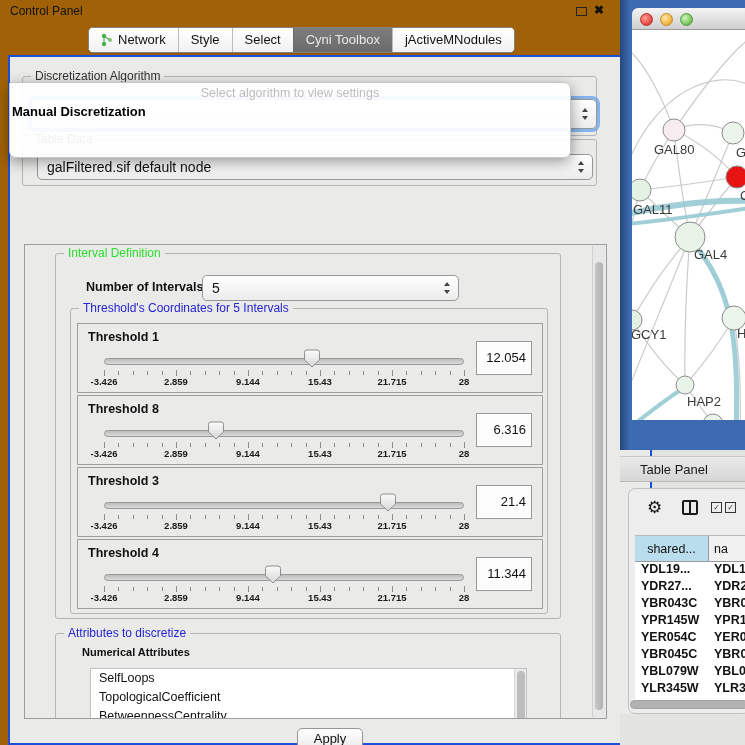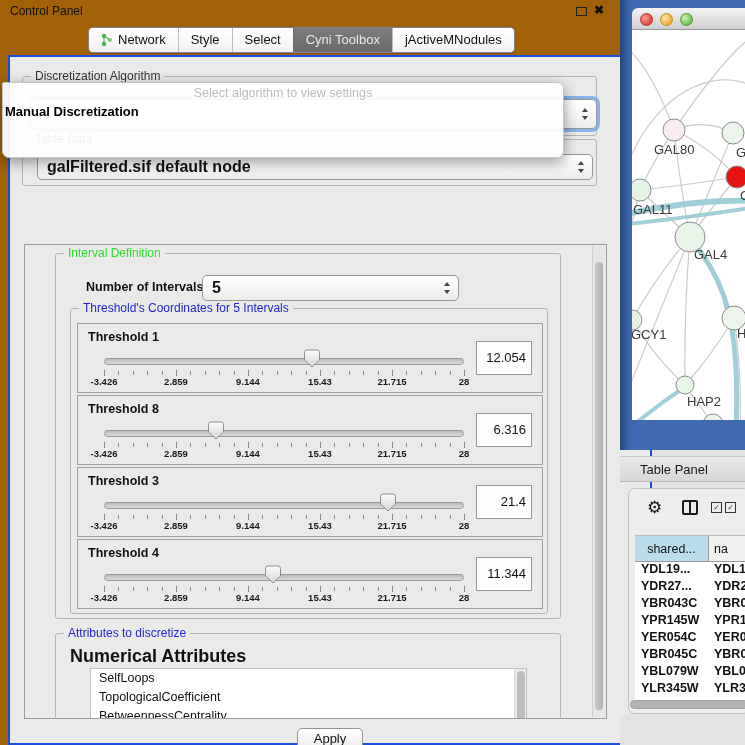--- a/index.html
+++ b/index.html
@@ -24,31 +24,31 @@
   #top-tabs { left:88px; top:27px; }
 
   #cp-outer { left:8px; top:55px; width:644px; height:690px; border:2px solid #1d4ed8; background:#eaeae8; }
 
   .group-box { position:absolute; border:1px solid #b5b5b5; border-radius:3px; }
   .group-title { position:absolute; top:-8px; left:8px; background:#eaeae8; padding:0 4px; font-size:12px; color:#333; }
   .t-green { color:#2cdd2c; }
   .t-blue { color:#2424d4; }
 
   .combo { position:absolute; border:1px solid #979797; border-radius:5px;
-           background:linear-gradient(#ffffff,#ececec); font-size:16px; color:#111;
-           display:flex; align-items:center; padding-left:9px;font-weight:bold; }
+           background:linear-gradient(#ffffff,#ececec); font-size:14px; color:#111;
+           display:flex; align-items:center; padding-left:9px; }
   .spinner { position:absolute; right:7px; top:50%; transform:translateY(-50%); width:8px; height:12px; }
   .spinner:before, .spinner:after { content:""; position:absolute; left:1px; border-left:3.5px solid transparent;
            border-right:3.5px solid transparent; }
   .spinner:before { top:0; border-bottom:4.5px solid #444; }
   .spinner:after { bottom:0; border-top:4.5px solid #444; }
   #algo-combo { box-shadow:0 0 0 3px rgba(106,166,232,.8); }
 
   
-  #algo-popup { left:2px; top:82px; width:562px; height:76px; background:rgba(255,255,255,.93);
+  #algo-popup { left:9px; top:82px; width:562px; height:76px; background:rgba(255,255,255,.93);
                 border:1px solid #c6c6c6; border-radius:7px; box-shadow:0 4px 14px rgba(0,0,0,.40);
                 z-index:30; border-top-left-radius:2px; }
   #popup-hint { text-align:center; font-size:12.5px; color:#bcbcbc; padding-top:3px; height:20px; }
   .popup-opt { font-size:13px; color:#000; padding:0 2px; height:18px; line-height:18px; white-space:nowrap; }
   .popup-opt.bold { font-weight:bold; }
 
   
   #scroll-panel { left:14px; top:187px; width:583px; height:475px; border:1px solid #9d9d9d;
                   background:#eaeae8; overflow:hidden; }
   .vscroll { position:absolute; top:1px; right:1px; bottom:1px; width:13px; background:#e7e7e7;
@@ -67,21 +67,21 @@
            border-radius:4px; background:linear-gradient(#bdbdbd,#d9d9d9); }
   .thumb { position:absolute; top:24px; width:20px; height:20px; }
   .ticks { position:absolute; left:26px; top:46px; width:360px; height:6px; }
   .tick { position:absolute; top:0; width:1px; background:#8c8c8c; }
   .tick.major { height:6px; } .tick.minor { height:4px; top:1px; }
   .tick-label { position:absolute; top:52px; transform:translateX(-50%); font-size:9.5px; font-weight:bold; color:#1a1a1a; white-space:nowrap; }
   .val-box { position:absolute; left:398px; top:17px; width:56px; height:34px; border:1px solid #979797;
              background:#fdfdfd; font-size:13px; color:#111; text-align:right; padding:8px 5px 0 0; }
 
   #attr-group { left:30px; top:388px; width:506px; height:120px; }
-  #lbl-num-attrs { position:absolute; left:14px; top:12px; font-size:18px; font-weight:bold; color:#111; }
+  #lbl-num-attrs { position:absolute; left:26px; top:12px; font-size:11px; font-weight:bold; color:#111; }
   #attr-list { position:absolute; left:34px; top:34px; width:437px; height:84px; background:#ffffff;
                border:1px solid #c2c2c2; overflow:hidden; }
   .attr-item { font-size:12.5px; color:#111; padding-left:8px; height:19px; line-height:19px; }
   #attr-vscroll { position:absolute; top:0; right:0; bottom:0; width:12px; background:#ececec; border-left:1px solid #d6d6d6; }
   #attr-vthumb { position:absolute; left:2px; top:2px; width:8px; height:76px; border-radius:4px; background:#bdbdbd; }
 
   #apply-btn { left:50%; transform:translateX(-50%); top:671px; width:66px; height:21px;
                border:1px solid #969696; border-radius:5px; background:linear-gradient(#ffffff,#ebebeb);
                font-size:13px; color:#111; text-align:center; line-height:19px; }
 

